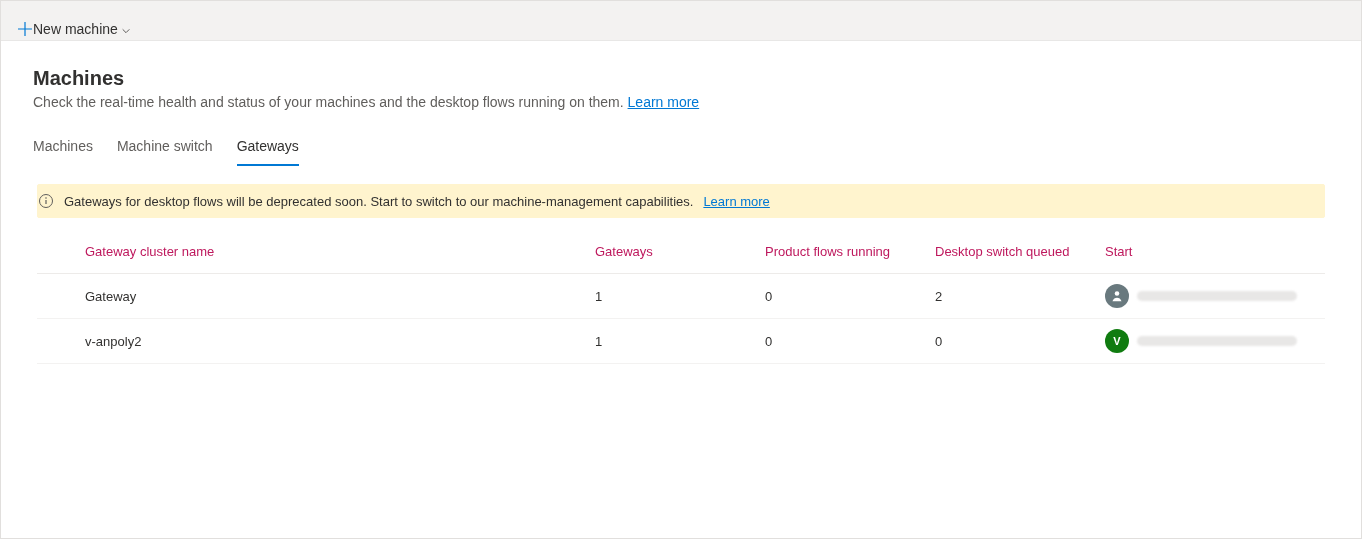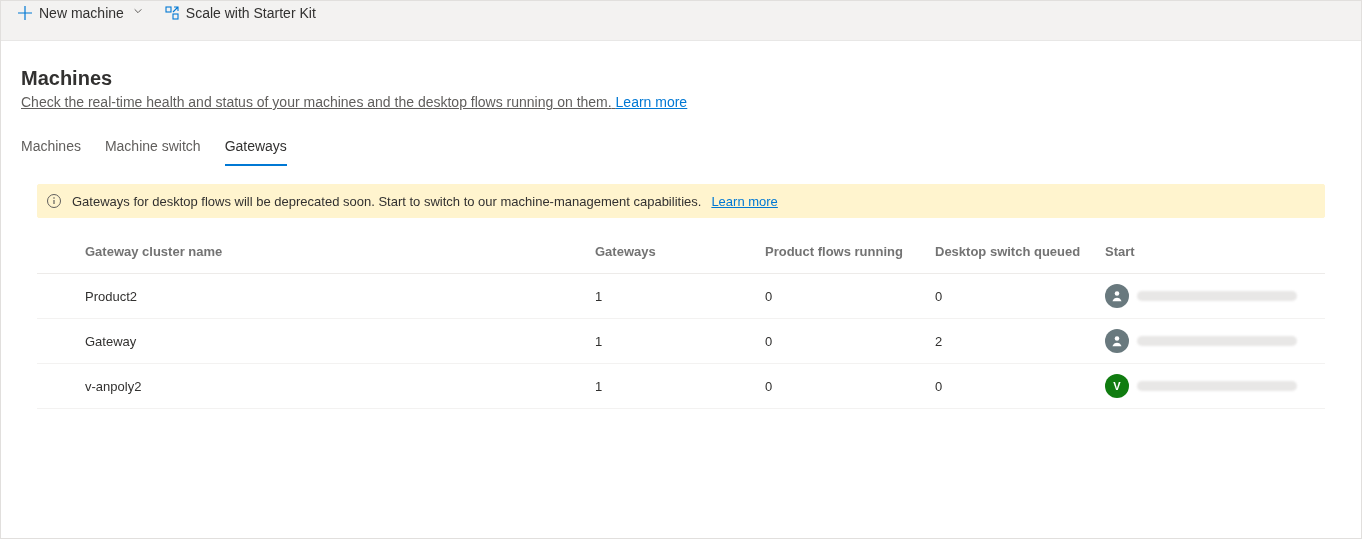--- a/index.html
+++ b/index.html
@@ -22,35 +22,34 @@
     height: 40px;
     background: #f3f2f1;
     display: flex;
     align-items: center;
     padding: 0 8px;
     gap: 4px;
     border-bottom: 1px solid #e8e7e6;
   }
   .cmd-btn {
     display: flex;
-    align-items: flex-start;
-    gap: 6px;
+    align-items: flex-end;
     padding: 0 8px;
     height: 32px;
     color: #323130;
     cursor: pointer;
     font-size: 14px;
     border-radius: 2px;
   }
   .cmd-icon { width: 16px; height: 16px; display: inline-flex; align-items: center; justify-content: center; color: #0078d4; }
   .chev { width: 12px; height: 12px; display: inline-flex; align-items: center; justify-content: center; color: #605e5c; margin-left: 2px;}
   
-  .content-inner { padding: 20px 36px 0 20px; }
+  .content-inner { padding: 20px 36px 0 32px; }
   .page-title { font-size: 20px; font-weight: 600; margin: 6px 0 4px 0; }
-  .page-desc { font-size: 14px; color: #605e5c; margin-bottom: 18px; text-decoration: underline; }
+  .page-desc { font-size: 14px; color: #605e5c; margin-bottom: 18px; }
   .link { color: #0078d4; text-decoration: underline; cursor: pointer; }
   
   .tabs { display: flex; gap: 24px; border-bottom: none; margin-bottom: 0; }
   .tab {
     padding: 10px 0 10px 0;
     font-size: 14px;
     color: #605e5c;
     cursor: pointer;
     border-bottom: 2px solid transparent;
   }
@@ -61,38 +60,38 @@
   }
   
   .banner-wrap { padding: 18px 36px 0 36px; }
   .banner {
     background: #fff4ce;
     border: 1px solid #fff4ce;
     border-radius: 2px;
     display: flex;
     align-items: center;
     gap: 10px;
-    padding: 8px 8px;
+    padding: 8px 0;
     font-size: 13px;
     color: #323130;
   }
   .banner .info-icon { width: 16px; height: 16px; flex-shrink: 0; color: #605e5c; }
   
   .table-wrap { padding: 12px 36px 0 36px; }
   table { width: 100%; border-collapse: collapse; table-layout: fixed; }
   col.col-name   { width: 550px; }
   col.col-gw     { width: 170px; }
   col.col-run    { width: 170px; }
   col.col-queue  { width: 170px; }
   col.col-owner  { width: auto; }
   th {
     text-align: left;
-    font-weight: 700;
+    font-weight: 400;
     font-size: 13px;
-    color: #737373;
+    color: #be185d;
     padding: 14px 8px;
     border-bottom: 1px solid #edebe9;
   }
   th:first-child, td:first-child { padding-left: 48px; }
   td {
     font-size: 13px;
     color: #323130;
     padding: 10px 8px;
     border-bottom: 1px solid #f3f2f1;
     vertical-align: middle;
@@ -127,30 +126,20 @@
         <svg viewBox="0 0 16 16" width="16" height="16">
             <path d="M8 1v14M1 8h14" stroke="currentColor" stroke-width="1.2" fill="none"></path>
           </svg>
       </span>
       <span>New machine</span>
       <span class="chev">
         <svg viewBox="0 0 12 12" width="10" height="10">
             <path d="M2 4l4 4 4-4" stroke="#605e5c" stroke-width="1.2" fill="none"></path>
           </svg>
       </span>
-    </div>
-    <div class="cmd-btn">
-      <span class="cmd-icon">
-        <svg viewBox="0 0 16 16" width="16" height="16">
-            <rect x="2" y="2" width="5" height="5" stroke="currentColor" fill="none" stroke-width="1.1"></rect>
-            <rect x="9" y="9" width="5" height="5" stroke="currentColor" fill="none" stroke-width="1.1"></rect>
-            <path d="M9 7l5-5M14 6V2h-4" stroke="currentColor" fill="none" stroke-width="1.1"></path>
-          </svg>
-      </span>
-      <span>Scale with Starter Kit</span>
     </div>
   </div>
 
   <div class="content-inner">
     <div class="page-title">Machines</div>
     <div class="page-desc">
       <span>Check the real-time health and status of your machines and the desktop flows running on them.</span>
       <span> </span>
       <a class="link">Learn more</a>
     </div>
@@ -187,37 +176,20 @@
       <thead>
         <tr>
           <th>Gateway cluster name</th>
           <th>Gateways</th>
           <th>Product flows running</th>
           <th>Desktop switch queued</th>
           <th>Start</th>
         </tr>
       </thead>
       <tbody id="rows">
-          <tr>
-            <td>Product2</td>
-            <td>1</td>
-            <td>0</td>
-            <td>0</td>
-            <td>
-              <div class="owner-cell">
-                <span class="avatar">
-                  <svg viewBox="0 0 16 16" width="14" height="14">
-                    <circle cx="8" cy="5.2" r="2.6" fill="#fff"></circle>
-                    <path d="M2.8 14c1-2.8 3-4 5.2-4s4.2 1.2 5.2 4" fill="#fff"></path>
-                  </svg>
-                </span>
-                <span class="owner-blur"></span>
-              </div>
-            </td>
-          </tr>
           <tr>
             <td>Gateway</td>
             <td>1</td>
             <td>0</td>
             <td>2</td>
             <td>
               <div class="owner-cell">
                 <span class="avatar">
                   <svg viewBox="0 0 16 16" width="14" height="14">
                     <circle cx="8" cy="5.2" r="2.6" fill="#fff"></circle>

